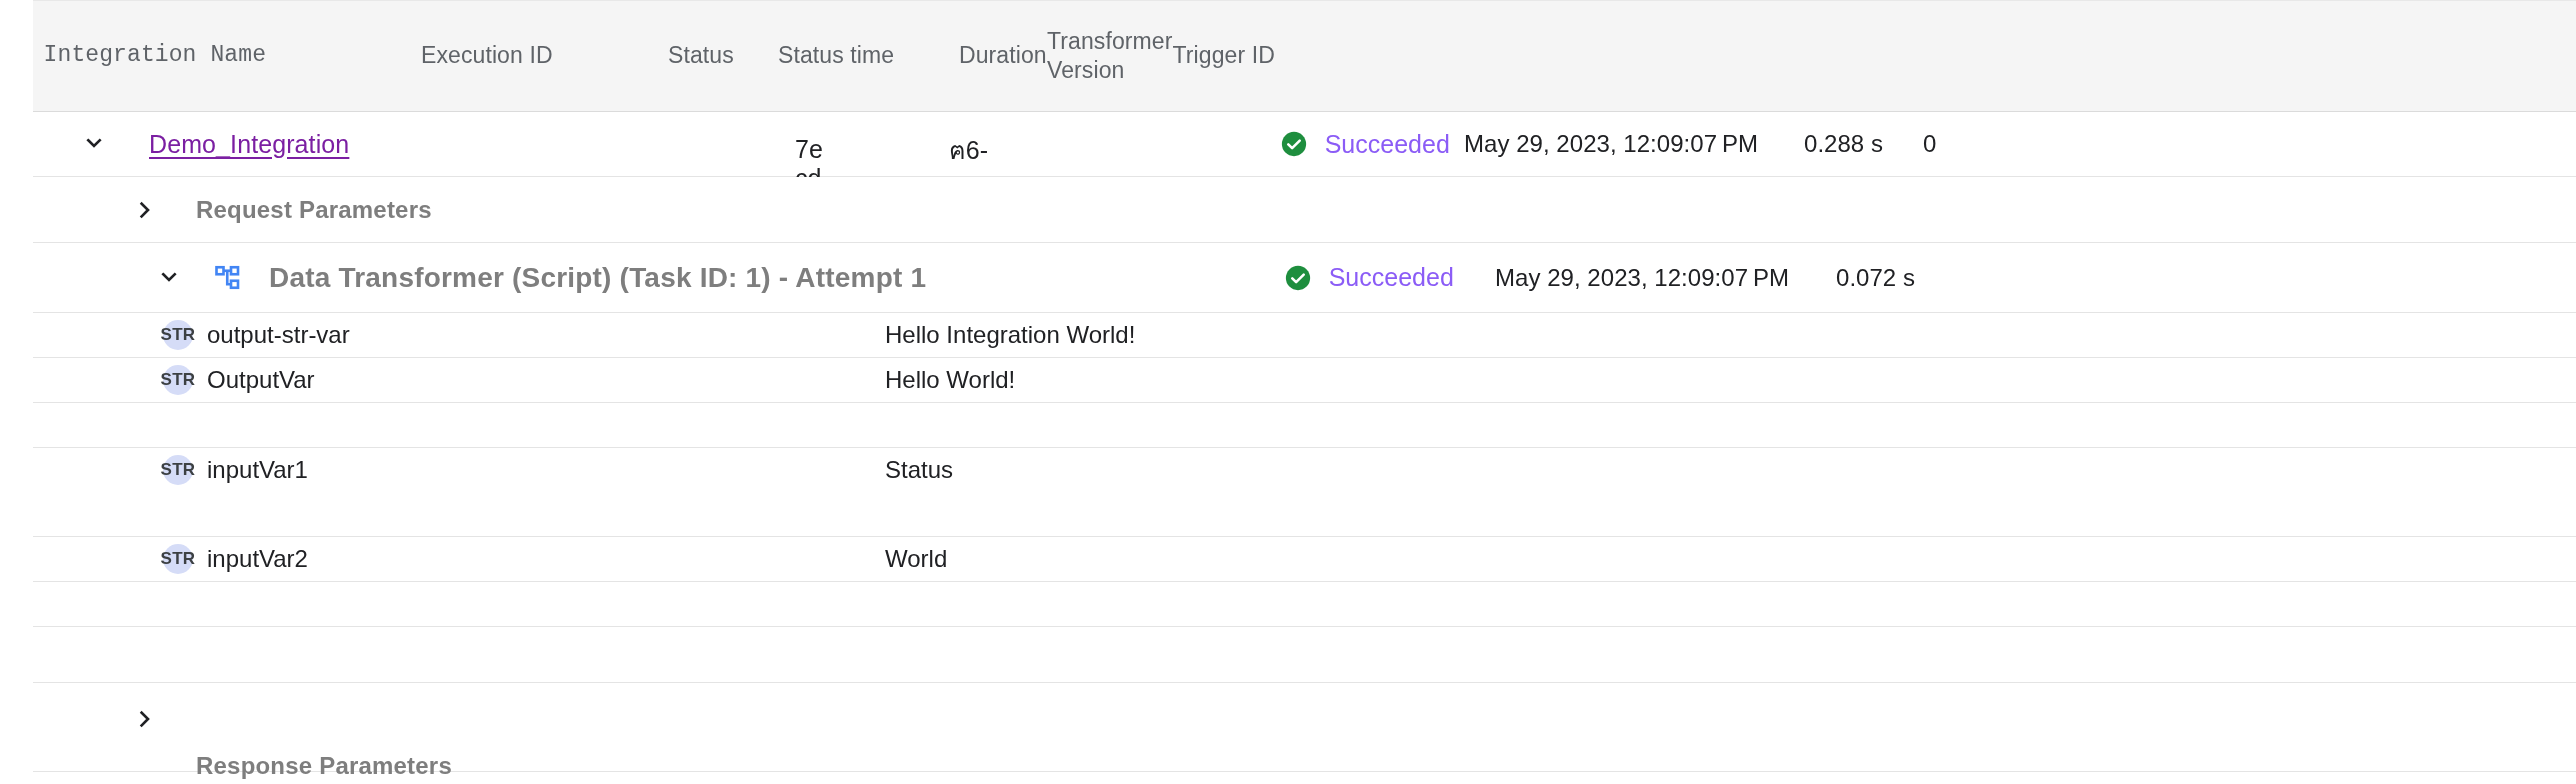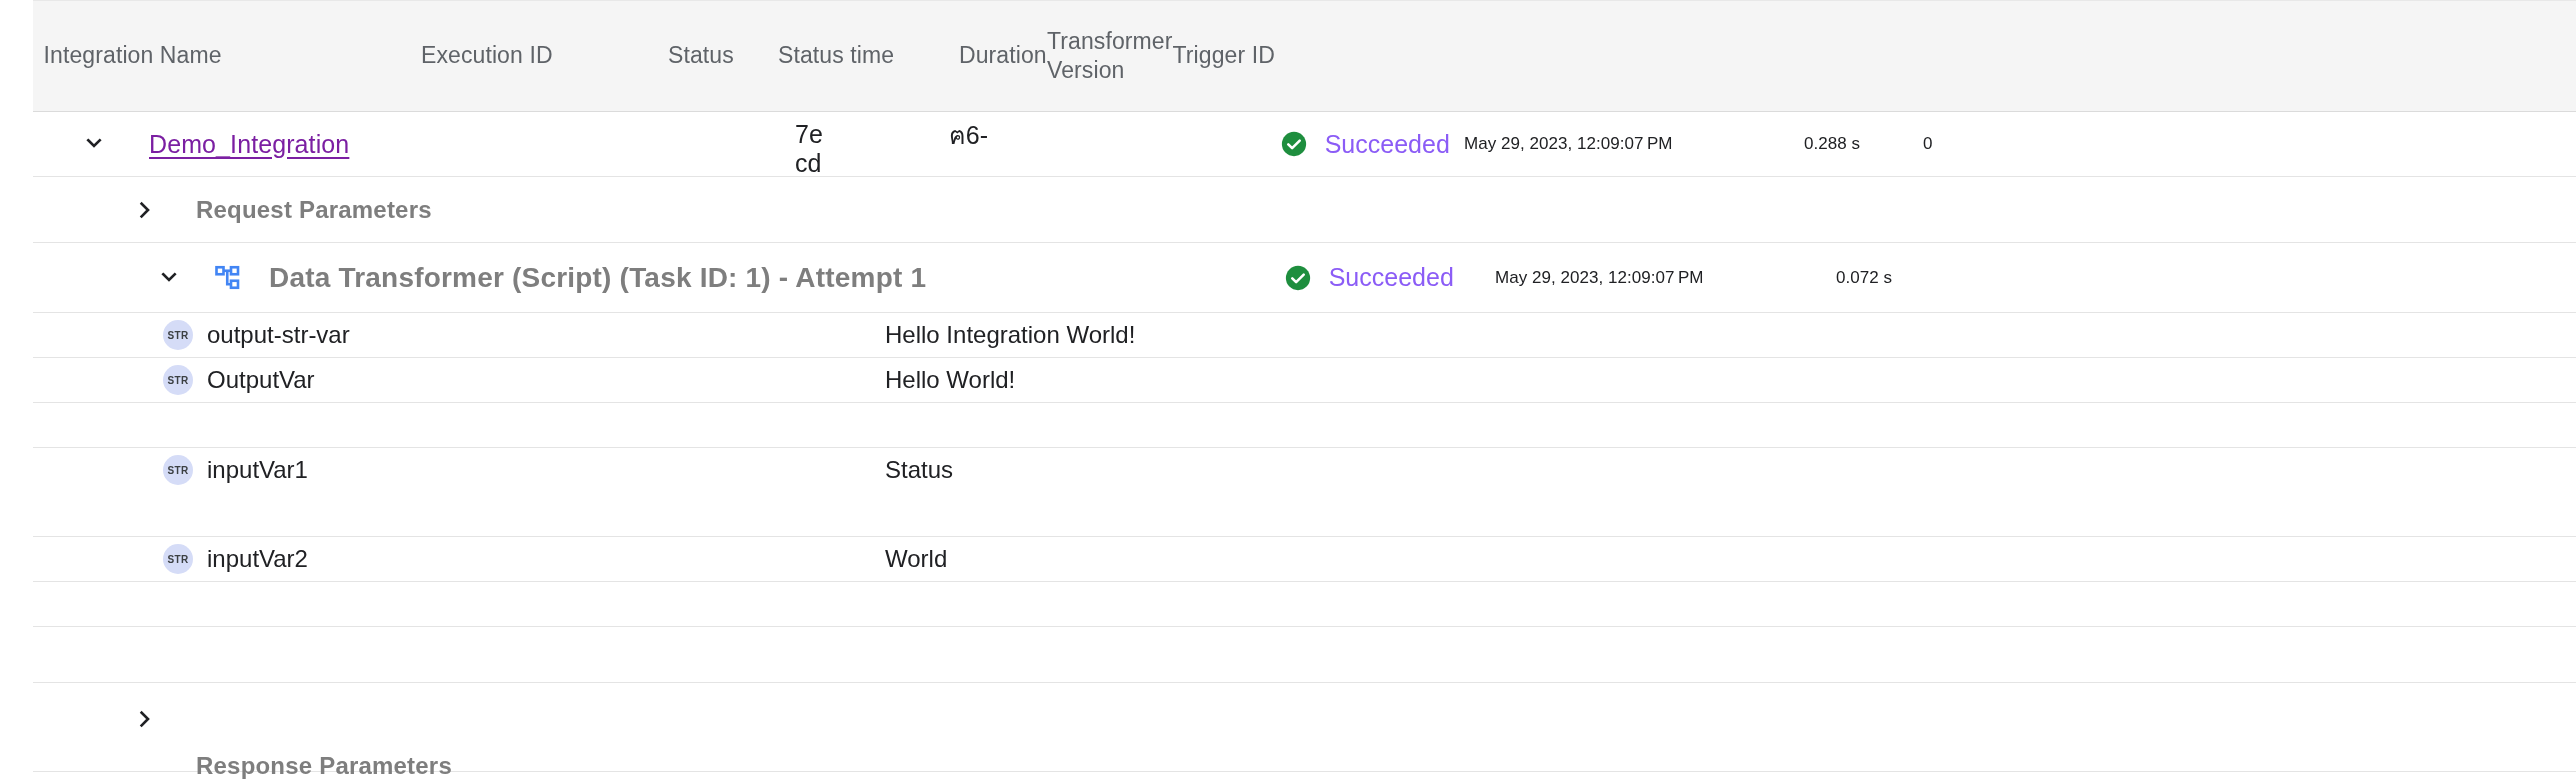--- a/index.html
+++ b/index.html
@@ -42,41 +42,41 @@
     font-weight: 400;
     text-align: left;
     vertical-align: middle;
     padding: 0;
     line-height: 1.28;
     letter-spacing: 0.1px;
     white-space: pre-line;
   }
 
   
-  .c-name     { padding-left: 10.6px; width: 388px; }
+  .c-name     { padding-left: 10.6px; width: 388px; font-family: Liberation Mono, monospace; }
   .c-exec     { padding-left: 0px;  width: 247px; }
   .c-status   { padding-left: 0px;  width: 110px; }
   .c-start    { padding-left: 0px;  width: 181px; }
   .c-dur      { padding-left: 0px;  width: 88px; }
   .c-ver      { padding-left: 0px;  width: 88px; }
   .c-trig     { padding-left: 0px;  width: auto;  }
 
   
   .row {
     position: absolute;
     left: 33px;
     width: 2543px;
     border-bottom: 0.9px solid #e4e4e4;
     background: #ffffff;
   }
 
   .cell { position: absolute; top: 0; height: 100%; display: flex; align-items: center; }
 
   .txt {
-    font-size: 17px;
+    font-size: 24px;
     color: #202124;
     white-space: nowrap;
     letter-spacing: 0.04px;
   }
 
   
   .chev {
     width: 30px; height: 30px;
     display: inline-flex; align-items: center; justify-content: center;
     cursor: pointer;
@@ -132,21 +132,21 @@
     letter-spacing: 0.2px;
   }
   .tree-icon { width: 30px; height: 30px; flex: none; display: block; }
 
   
   .var-badge {
     width: 30px; height: 30px;
     border-radius: 50%;
     background: #d5dcf7;
     color: #3c4043;
-    font-size: 10px;
+    font-size: 17px;
     font-weight: 700;
     letter-spacing: 0.3px;
     display: flex; align-items: center; justify-content: center;
     flex: none;
   }
   .var-name { font-size: 24px; color: #202124; white-space: nowrap; }
   .var-val  { font-size: 24px; color: #202124; white-space: nowrap; }
 </style>
 </head>
 <body>
@@ -173,21 +173,21 @@
       <span class="chev">
         <svg width="30" height="30" viewBox="0 0 24 24" aria-hidden="true">
           <path d="M7.4 9.0 L12 13.6 L16.6 9.0" fill="none" stroke="#202124" stroke-width="2.1" stroke-linecap="square"></path>
         </svg>
       </span>
     </div>
     <div class="cell" style="left:116px;">
       <a class="int-link">Demo_Integration</a>
     </div>
 
-    <div class="cell" style="left:762px; top:9px; height:58px; align-items:center;">
+    <div class="cell" style="left:762px; top:24px; height:58px; align-items:center;">
       <div class="exec-id">
         <span class="exec-frag ef-a">7e</span>
         <span class="exec-frag ef-b">ฅ​6-</span>
         <span class="exec-frag ef-c">cd</span>
       </div>
     </div>
 
     <div class="cell" style="left:1247px;">
       <span class="status-wrap">
         <svg class="check-icon" viewBox="0 0 24 24">

